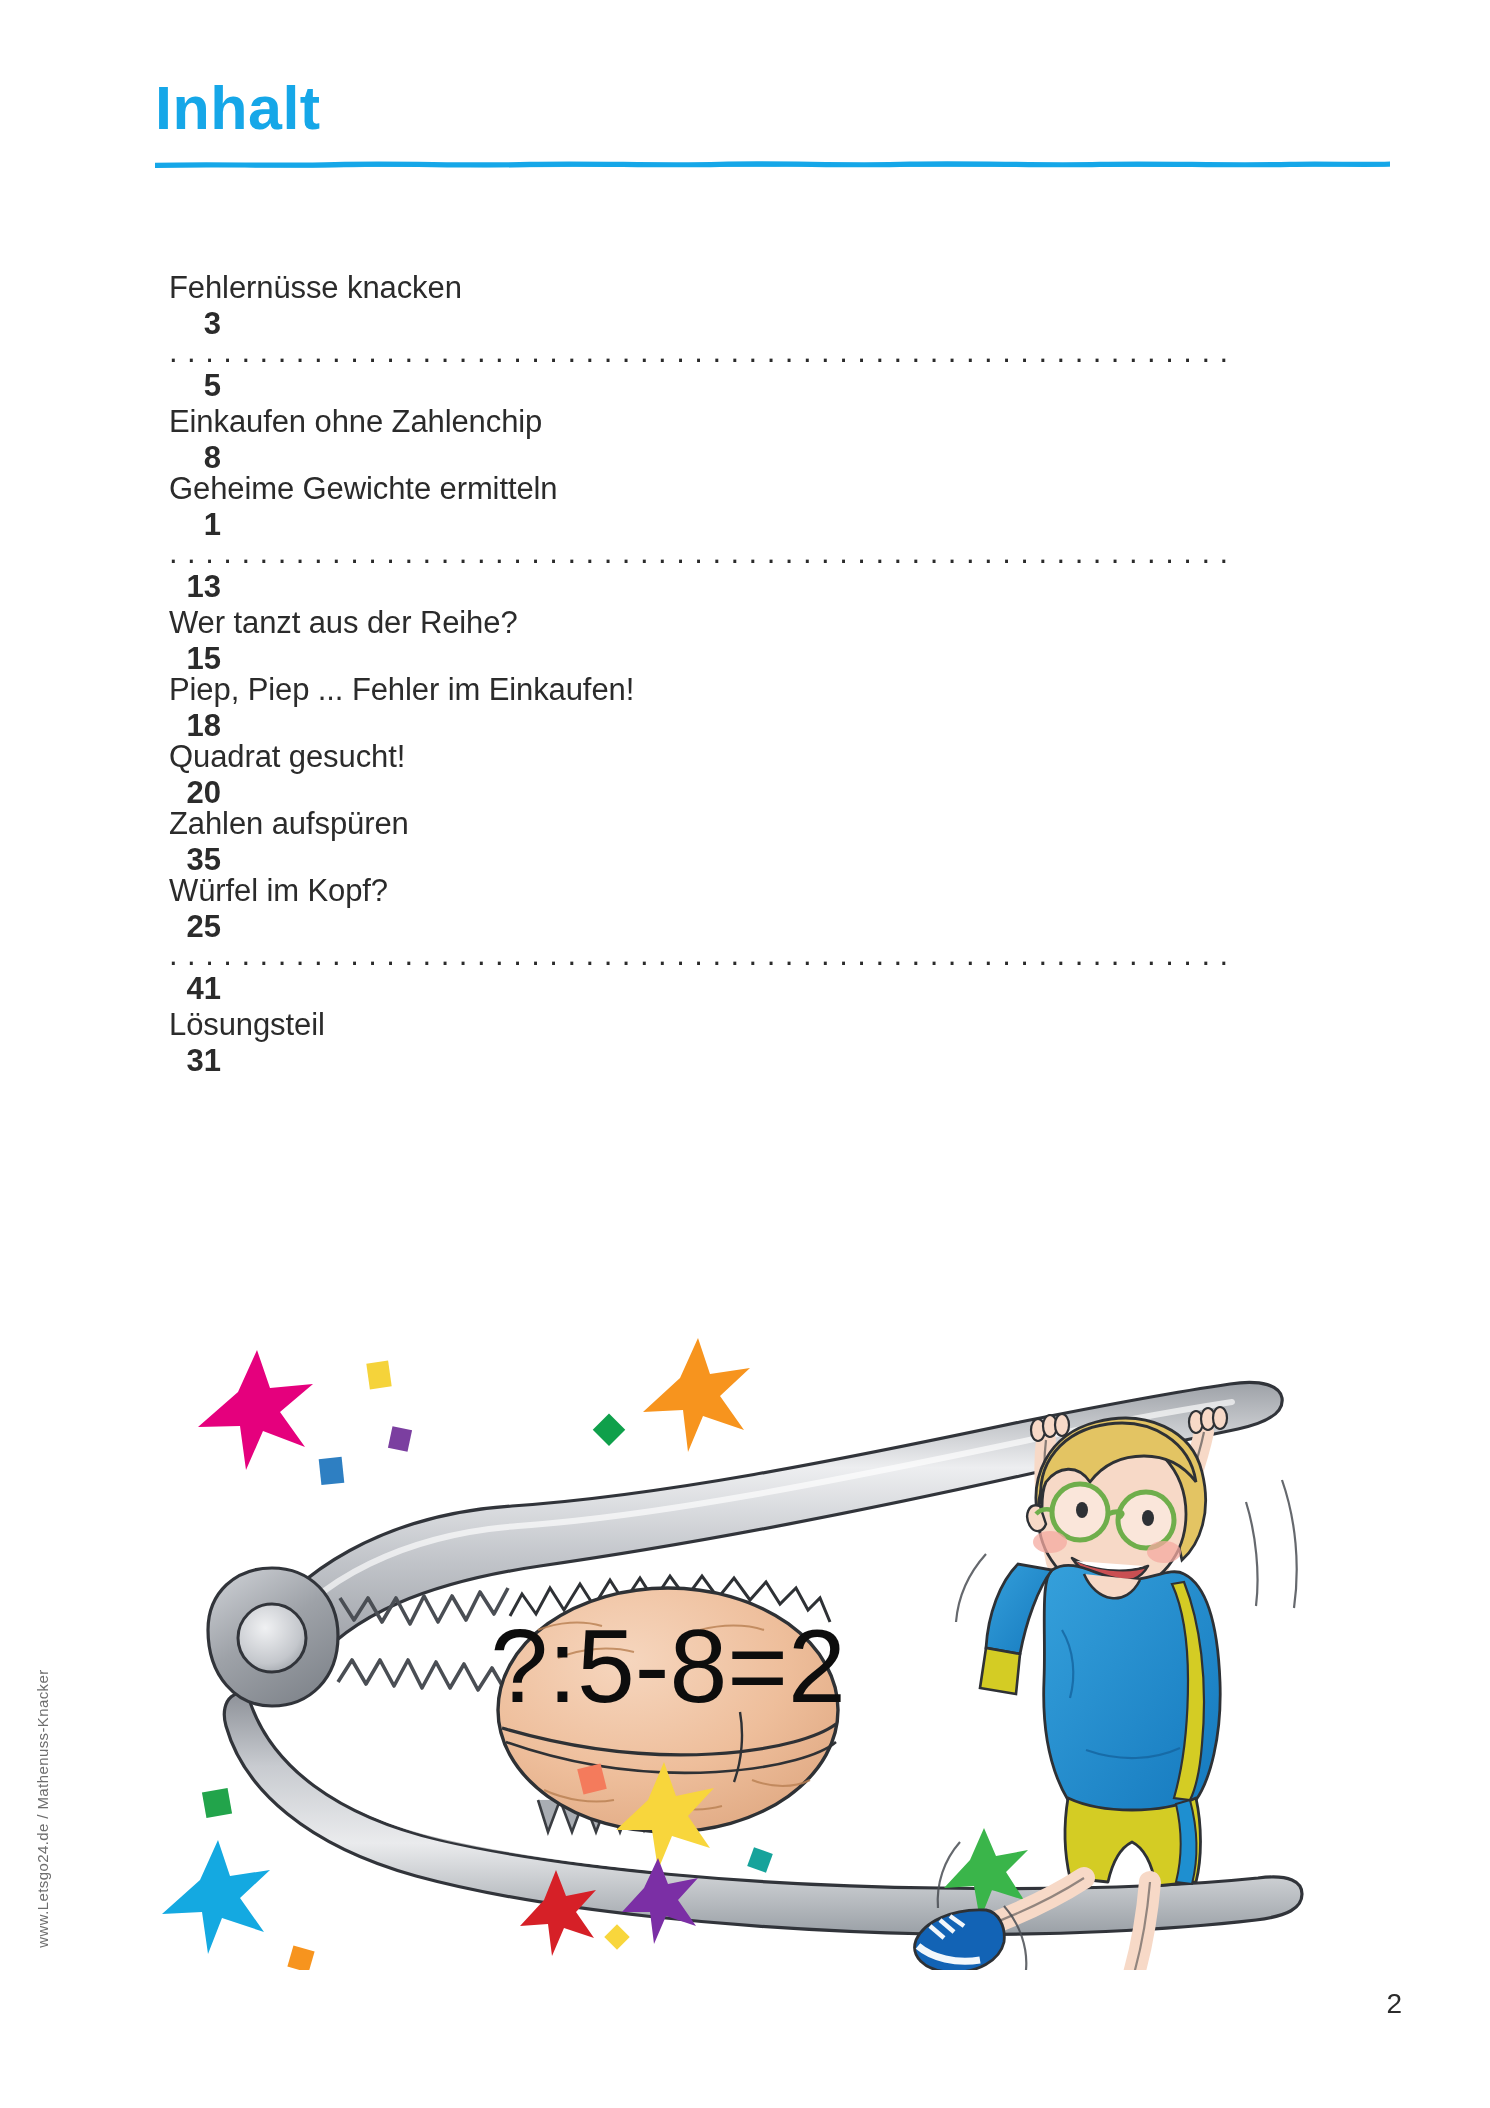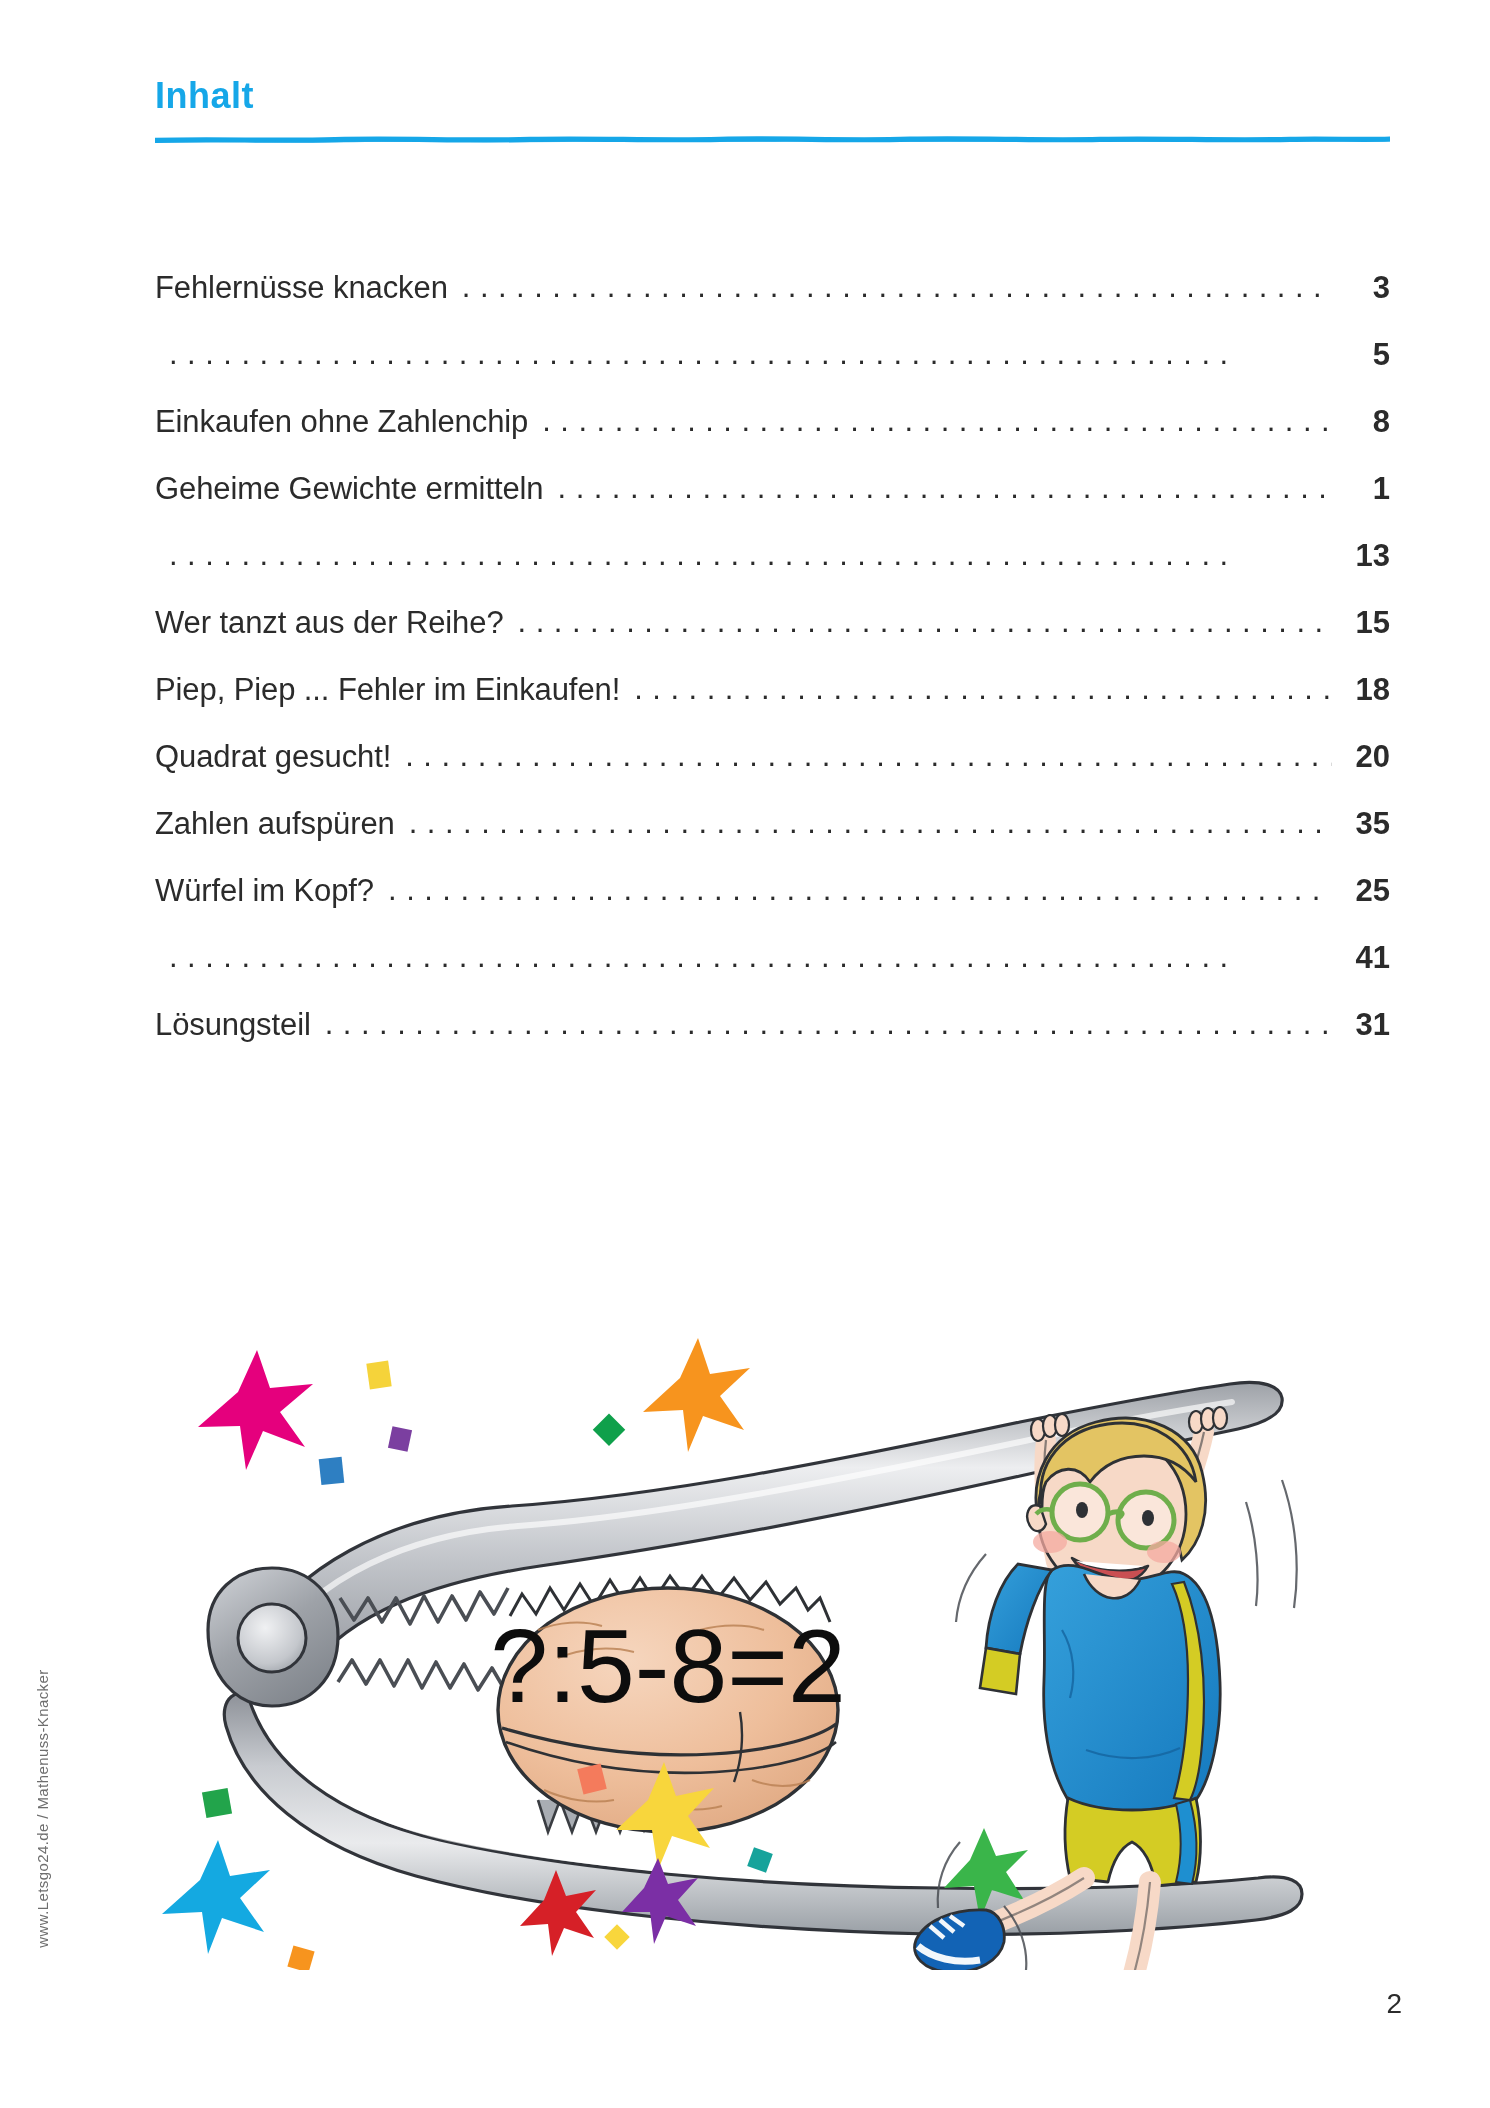--- a/index.html
+++ b/index.html
@@ -21,21 +21,21 @@
   }
 
   
   .header {
     position: absolute;
     left: 155px;
     top: 78px;
     width: 1235px;
   }
   .header-title {
-    font-size: 36px;
+    font-size: 61px;
     font-weight: 700;
     color: #16A7E8;
     letter-spacing: 0.5px;
     line-height: 1;
     margin: 0 0 22px 0;
   }
   .header-rule {
     position: relative;
     height: 7px;
     width: 1235px;
@@ -46,20 +46,21 @@
   .toc {
     position: absolute;
     left: 155px;
     top: 270px;
     width: 1235px;
   }
   .toc-row {
     display: flex;
     align-items: baseline;
     height: 67px;
+    flex-direction: column;
   }
   .toc-label {
     font-size: 31px;
     color: #2B2B2B;
     font-weight: 400;
     white-space: nowrap;
     letter-spacing: -0.1px;
   }
   .toc-dots {
     flex: 1 1 auto;

